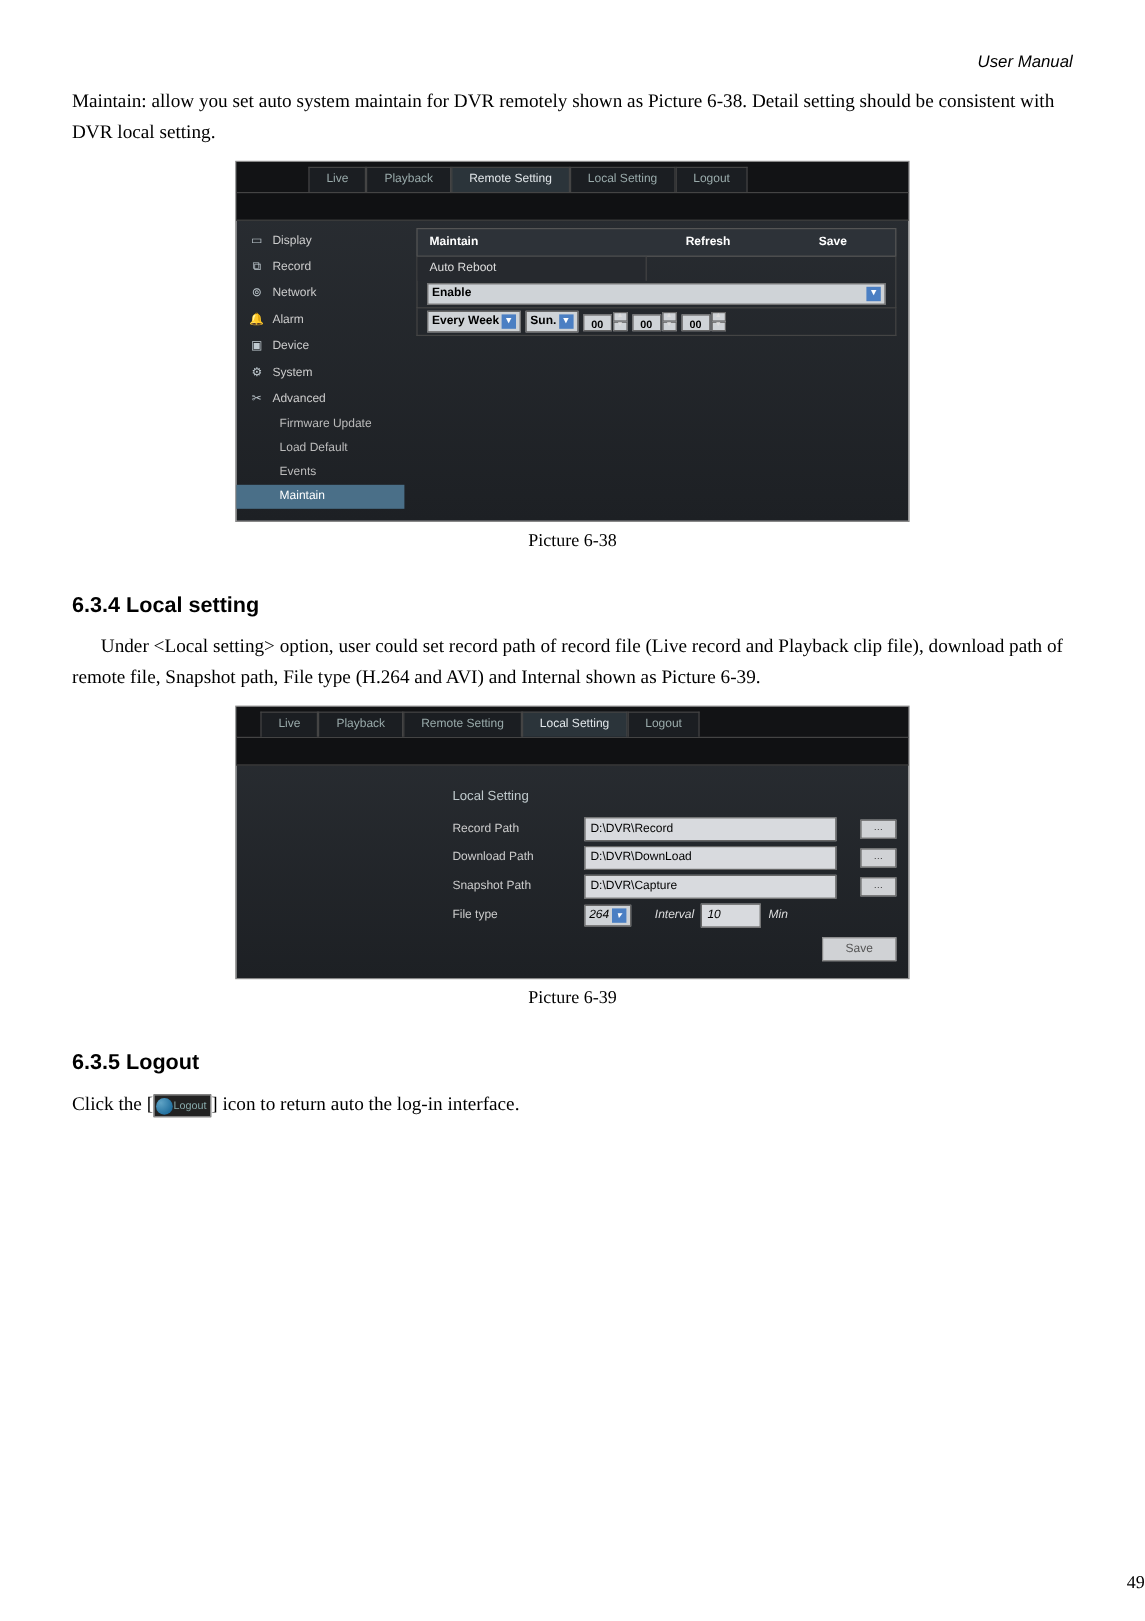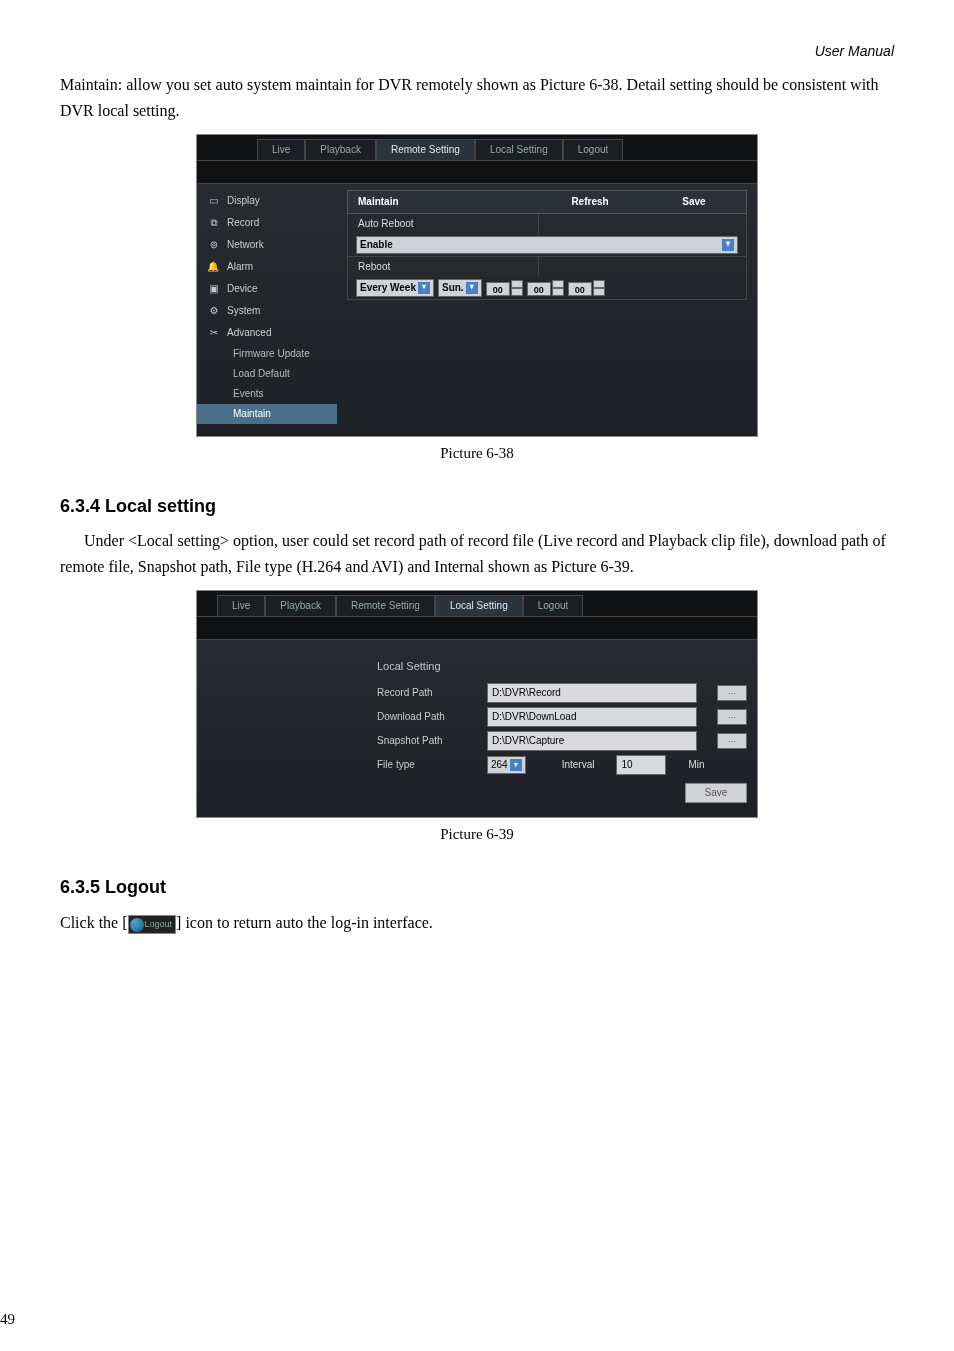--- a/index.html
+++ b/index.html
@@ -30,21 +30,21 @@
       margin: 27px 0 8px 0;
     }
     .indent { text-indent: 24px; }
     .caption {
       text-align: center;
       font-family: "Times New Roman", serif;
       font-size: 15px;
       margin: 4px 0 10px 0;
     }
     .pagenum {
-      text-align: left;
+      text-align: right;
       font-size: 15px;
       position: absolute;
       width: 100%;
       left: 0;
       bottom: 20px;
     }
     .screenshot {
       display: block;
       margin: 10px auto 4px auto;
       background: linear-gradient(180deg, #2a2e33 0%, #1d2024 100%);
@@ -192,22 +192,23 @@
       width: 28px; height: 14px;
       background: #d0d2d5;
       border: 1px solid #666;
       color: #333;
       text-align: center;
       font-size: 8px;
       line-height: 12px;
     }
     .right-row {
       display: flex;
-      gap: 22px;
-      align-items: center;
+      gap: 6px;
+      align-items: center;
+      font-style: italic;
     }
     .savebtn {
       width: 60px;
       text-align: center;
       background: #d0d2d5;
       color: #555;
       border: 1px solid #888;
       font-size: 10px;
       padding: 1px 0;
       margin-left: auto;
@@ -289,21 +290,20 @@
       <div class="row">
         <div class="label">Auto Reboot</div>
         <div class="val">
           <div class="select" style="flex:1;">
             <span>Enable</span>
             <span style="margin-left:auto;" class="sel-btn">▾</span>
           </div>
         </div>
       </div>
       <div class="row">
-        <div class="label">Reboot</div>
         <div class="val">
           <div class="select">
               <span>Every Week</span>
               <span class="sel-btn">▾</span>
             </div>
           <div class="select">
               <span>Sun.</span>
               <span class="sel-btn">▾</span>
             </div>
           <div class="spinner">

